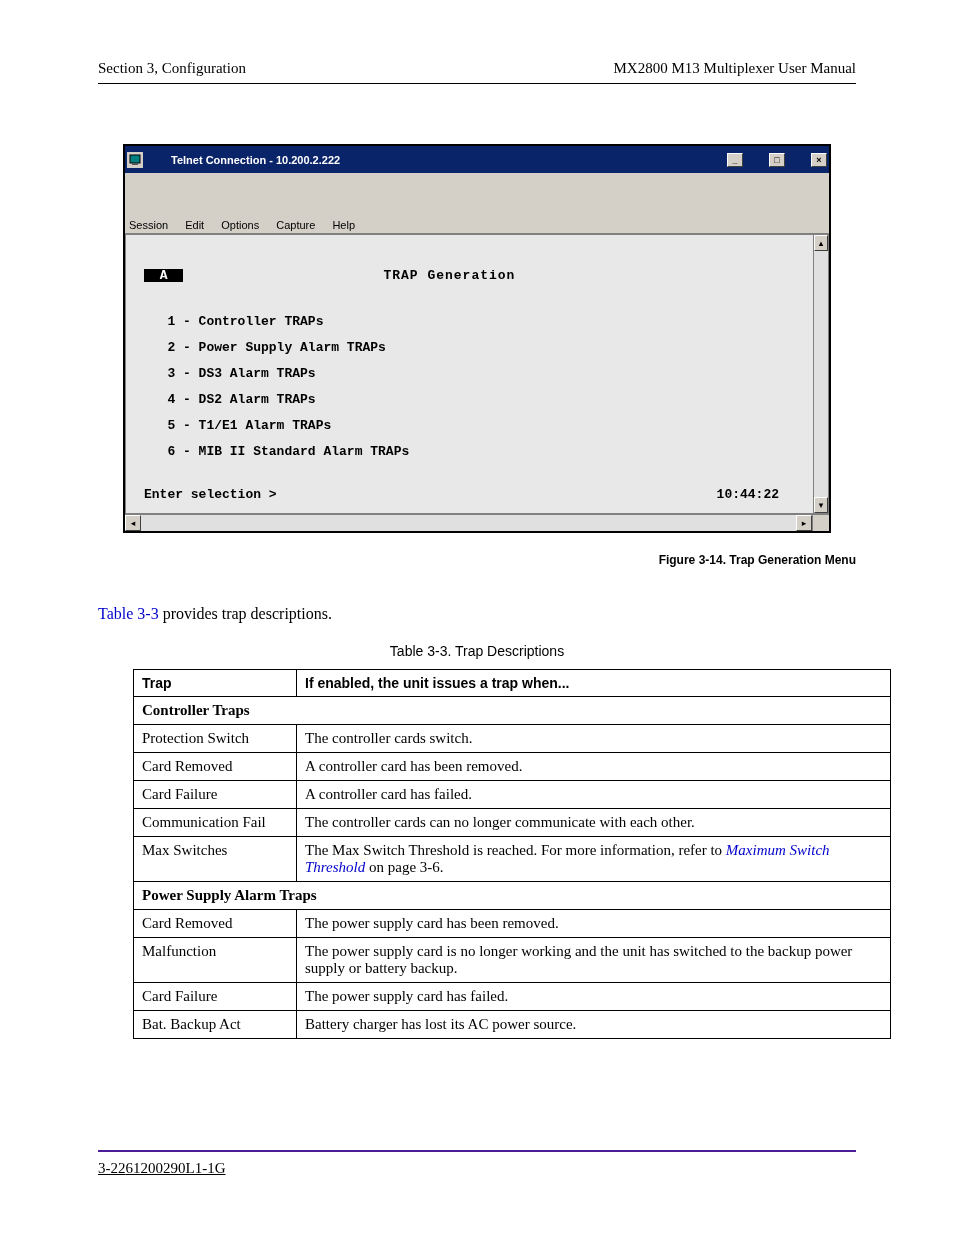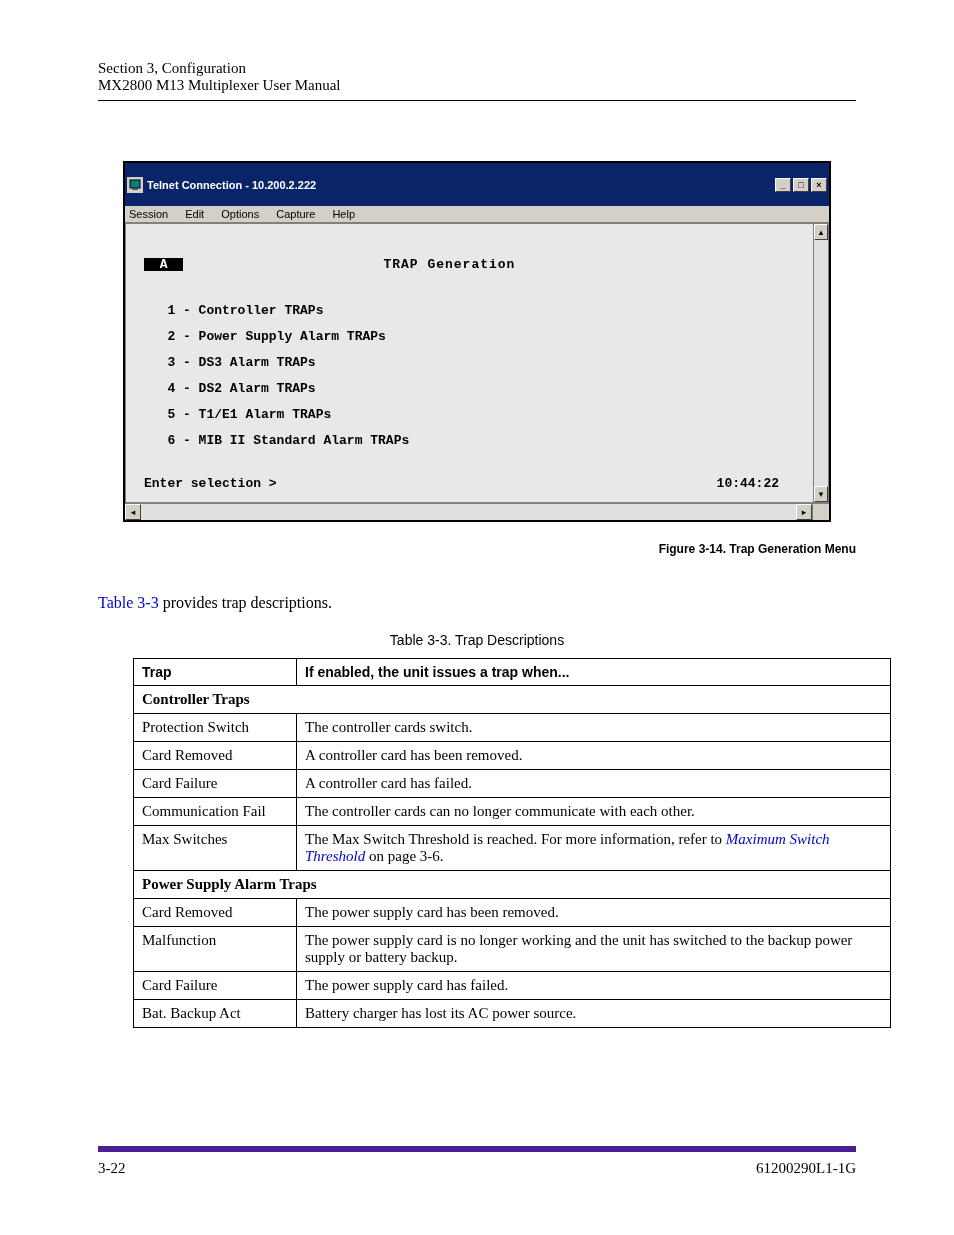--- a/index.html
+++ b/index.html
@@ -15,43 +15,43 @@
     height: 1235px;
     position: relative;
     box-sizing: border-box;
     padding: 60px 98px 0 98px;
   }
   .header-row {
     display: flex;
     justify-content: space-between;
     font-size: 15px;
     margin-bottom: 6px;
-    flex-direction: column;
   }
   .hr-line {
     border: none;
     border-top: 1px solid #000;
     margin: 0 0 60px 0;
   }
   .telnet-window {
     width: 704px;
     margin: 0 auto 20px auto;
     border: 2px solid #000;
     background: #d4d0c8;
   }
   .titlebar {
     background: #0a246a;
     color: #fff;
     display: flex;
     align-items: center;
     height: 19px;
-    padding: 12px 2px;
+    padding: 4px 2px;
     font-family: Tahoma, sans-serif;
     font-size: 11px;
     font-weight: bold;
+    gap: 24px;
   }
   .titlebar-icon {
     width: 16px;
     height: 16px;
     background: #d4d0c8;
     margin-right: 4px;
     display: flex;
     align-items: center;
     justify-content: center;
   }
@@ -70,20 +70,21 @@
     text-align: center;
     color: #000;
     box-sizing: border-box;
   }
   .menubar {
     background: #d4d0c8;
     font-family: Tahoma, sans-serif;
     font-size: 11px;
     padding: 2px 4px;
     border-bottom: 1px solid #808080;
+    margin-top: 44px;
   }
   .menubar span { margin-right: 14px; }
   .terminal-wrap {
     display: flex;
   }
   .terminal {
     flex: 1;
     background: #e8e8e8;
     font-family: "Courier New", monospace;
     font-size: 13px;
@@ -194,25 +195,26 @@
   }
   .section-row td {
     font-weight: bold;
   }
   .col-trap { width: 146px; }
   .footer {
     position: absolute;
     bottom: 58px;
     left: 98px;
     right: 98px;
-    border-top: 6px solid #4c1d95;
+    border-top: 2px solid #4c1d95;
     padding-top: 8px;
     display: flex;
-    justify-content: space-between;
+    justify-content: flex-start;
     font-size: 15px;
+    text-decoration: underline;
   }
   .ital-link { color: #0000cc; font-style: italic; }
 </style>
 </head>
 <body>
 
 <div class="page">
   <div class="header-row">
     <span>Section 3, Configuration</span>
     <span>MX2800 M13 Multiplexer User Manual</span>

